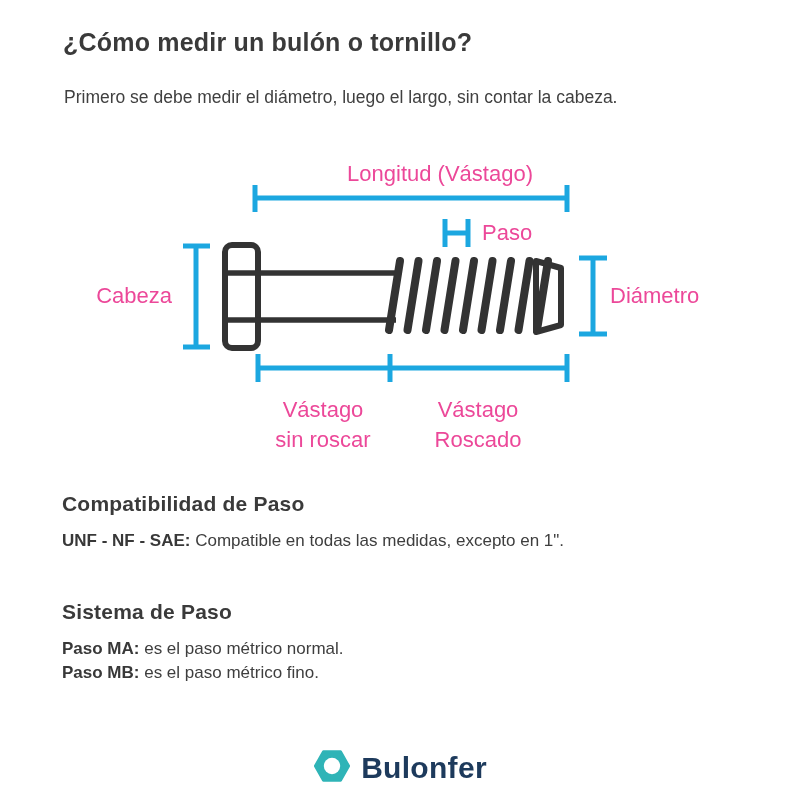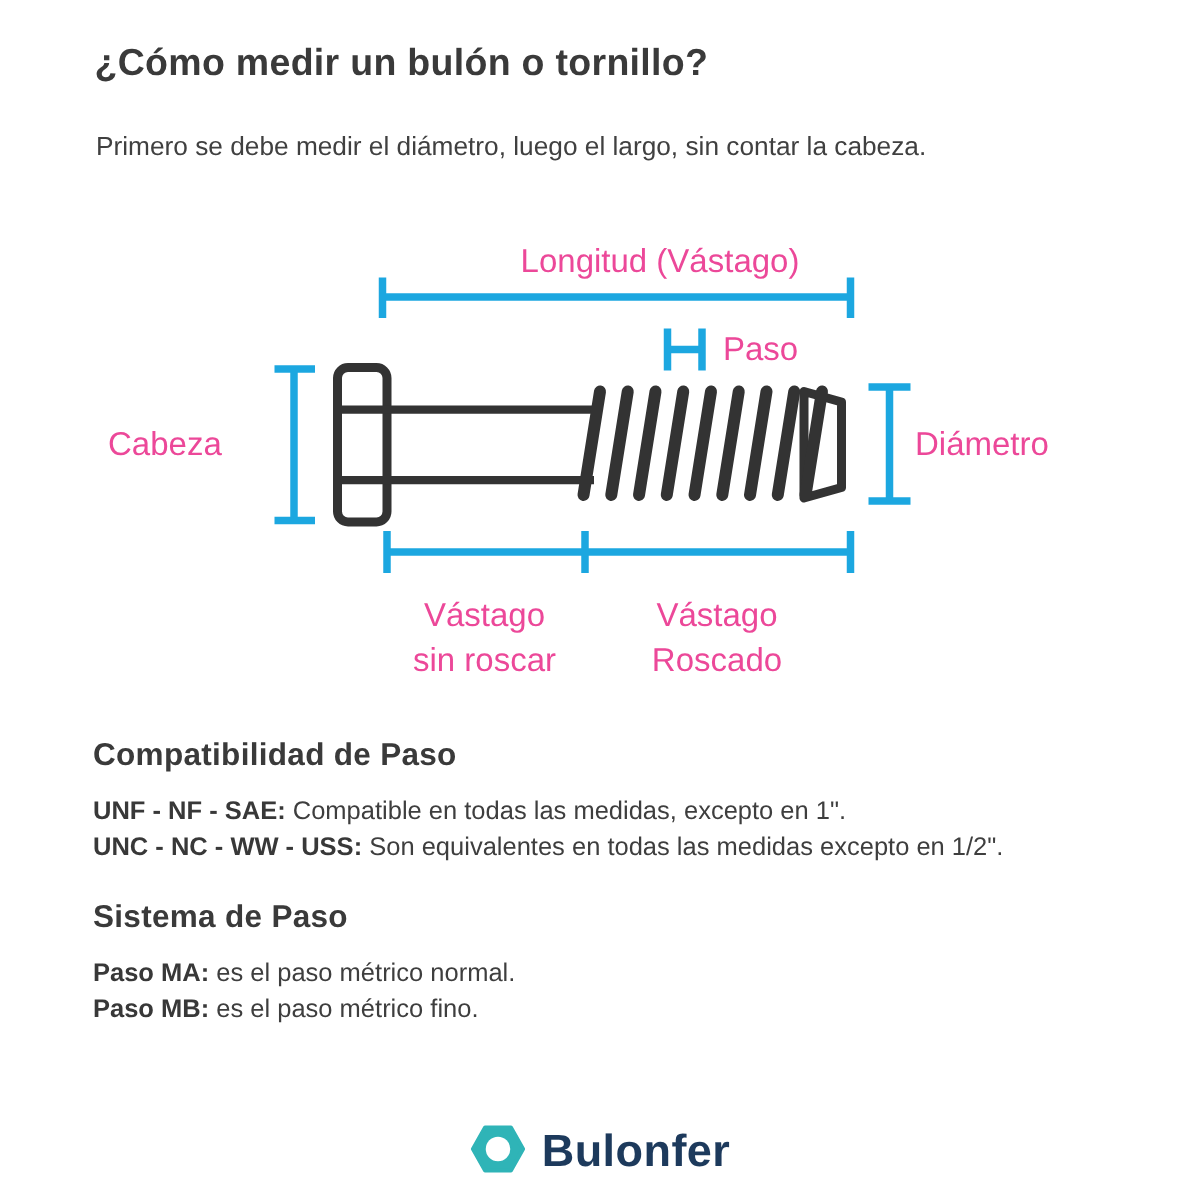--- a/index.html
+++ b/index.html
@@ -22,21 +22,21 @@
   }
   svg.diagram{position:absolute;left:0;top:0;width:800px;height:800px;}
   .cy{stroke:var(--accent);stroke-width:5;fill:none;}
   .dk{stroke:var(--outline);fill:none;}
   .lbl{
     position:absolute;font-size:22px;color:#ec4899;line-height:26px;white-space:nowrap;
   }
   .lbl.two{line-height:30px;white-space:normal;text-align:center;}
   .lbl-length{left:290px;top:161px;width:300px;text-align:center;}
   .lbl-paso{left:482px;top:220px;}
-  .lbl-cabeza{left:72px;top:283px;width:100px;text-align:left;}
+  .lbl-cabeza{left:72px;top:283px;width:100px;text-align:right;}
   .lbl-diametro{left:610px;top:283px;}
   .lbl-plain{left:252px;top:395px;width:142px;}
   .lbl-threaded{left:407px;top:395px;width:142px;}
   .section{position:absolute;left:62px;}
   .section-1{top:492px;}
   .section-2{top:600px;}
   .section h2{
     font-size:21px;font-weight:700;color:var(--ink);margin-bottom:13px;letter-spacing:.2px;
   }
   .section .line{font-size:17px;color:#3e3e3e;line-height:23.5px;}
@@ -118,21 +118,20 @@
   <div>sin roscar</div>
 </div>
 <div class="lbl two lbl-threaded">
   <div>Vástago</div>
   <div>Roscado</div>
 </div>
 
 <div class="section section-1">
   <h2>Compatibilidad de Paso</h2>
   <div class="line"><span class="term">UNF - NF - SAE:</span><span> Compatible en todas las medidas, excepto en 1".</span></div>
-  <div class="line"><span class="term">UNC - NC - WW - USS:</span><span> Son equivalentes en todas las medidas excepto en 1/2".</span></div>
 </div>
 
 <div class="section section-2">
   <h2>Sistema de Paso</h2>
   <div class="line"><span class="term">Paso MA:</span><span> es el paso métrico normal.</span></div>
   <div class="line"><span class="term">Paso MB:</span><span> es el paso métrico fino.</span></div>
 </div>
 
 <div class="logo">
   <svg class="hex" viewBox="0 0 40 40">

